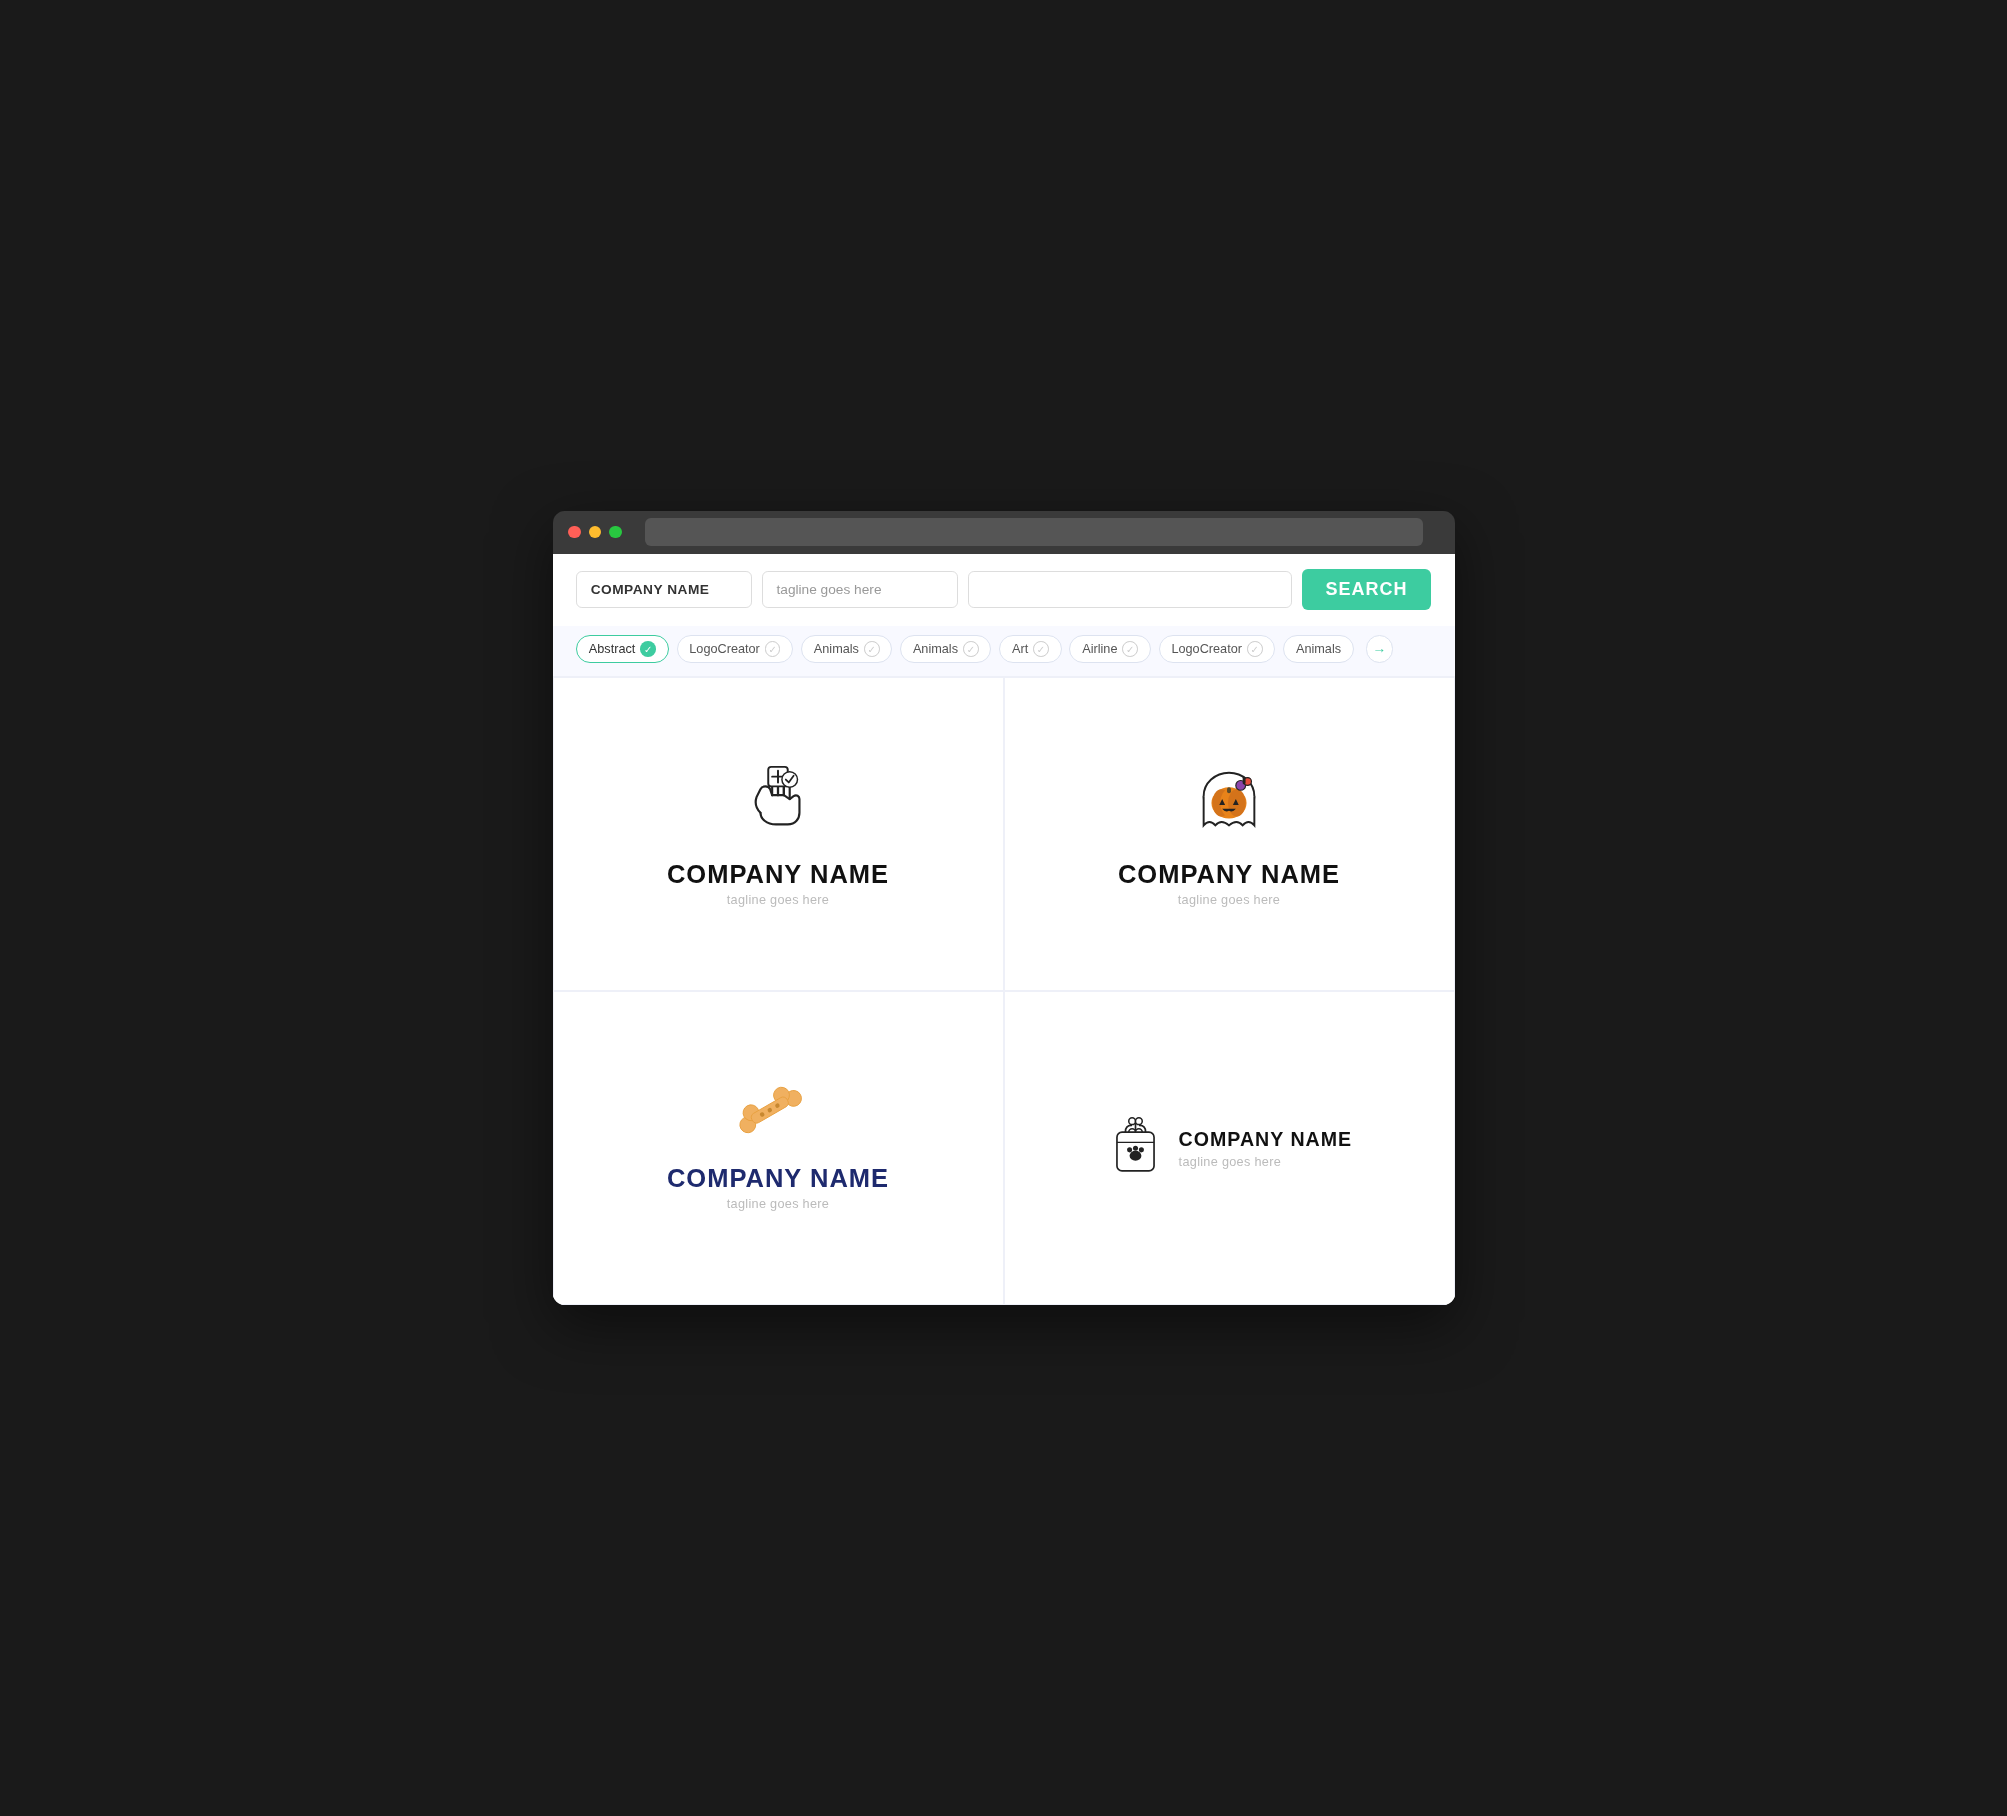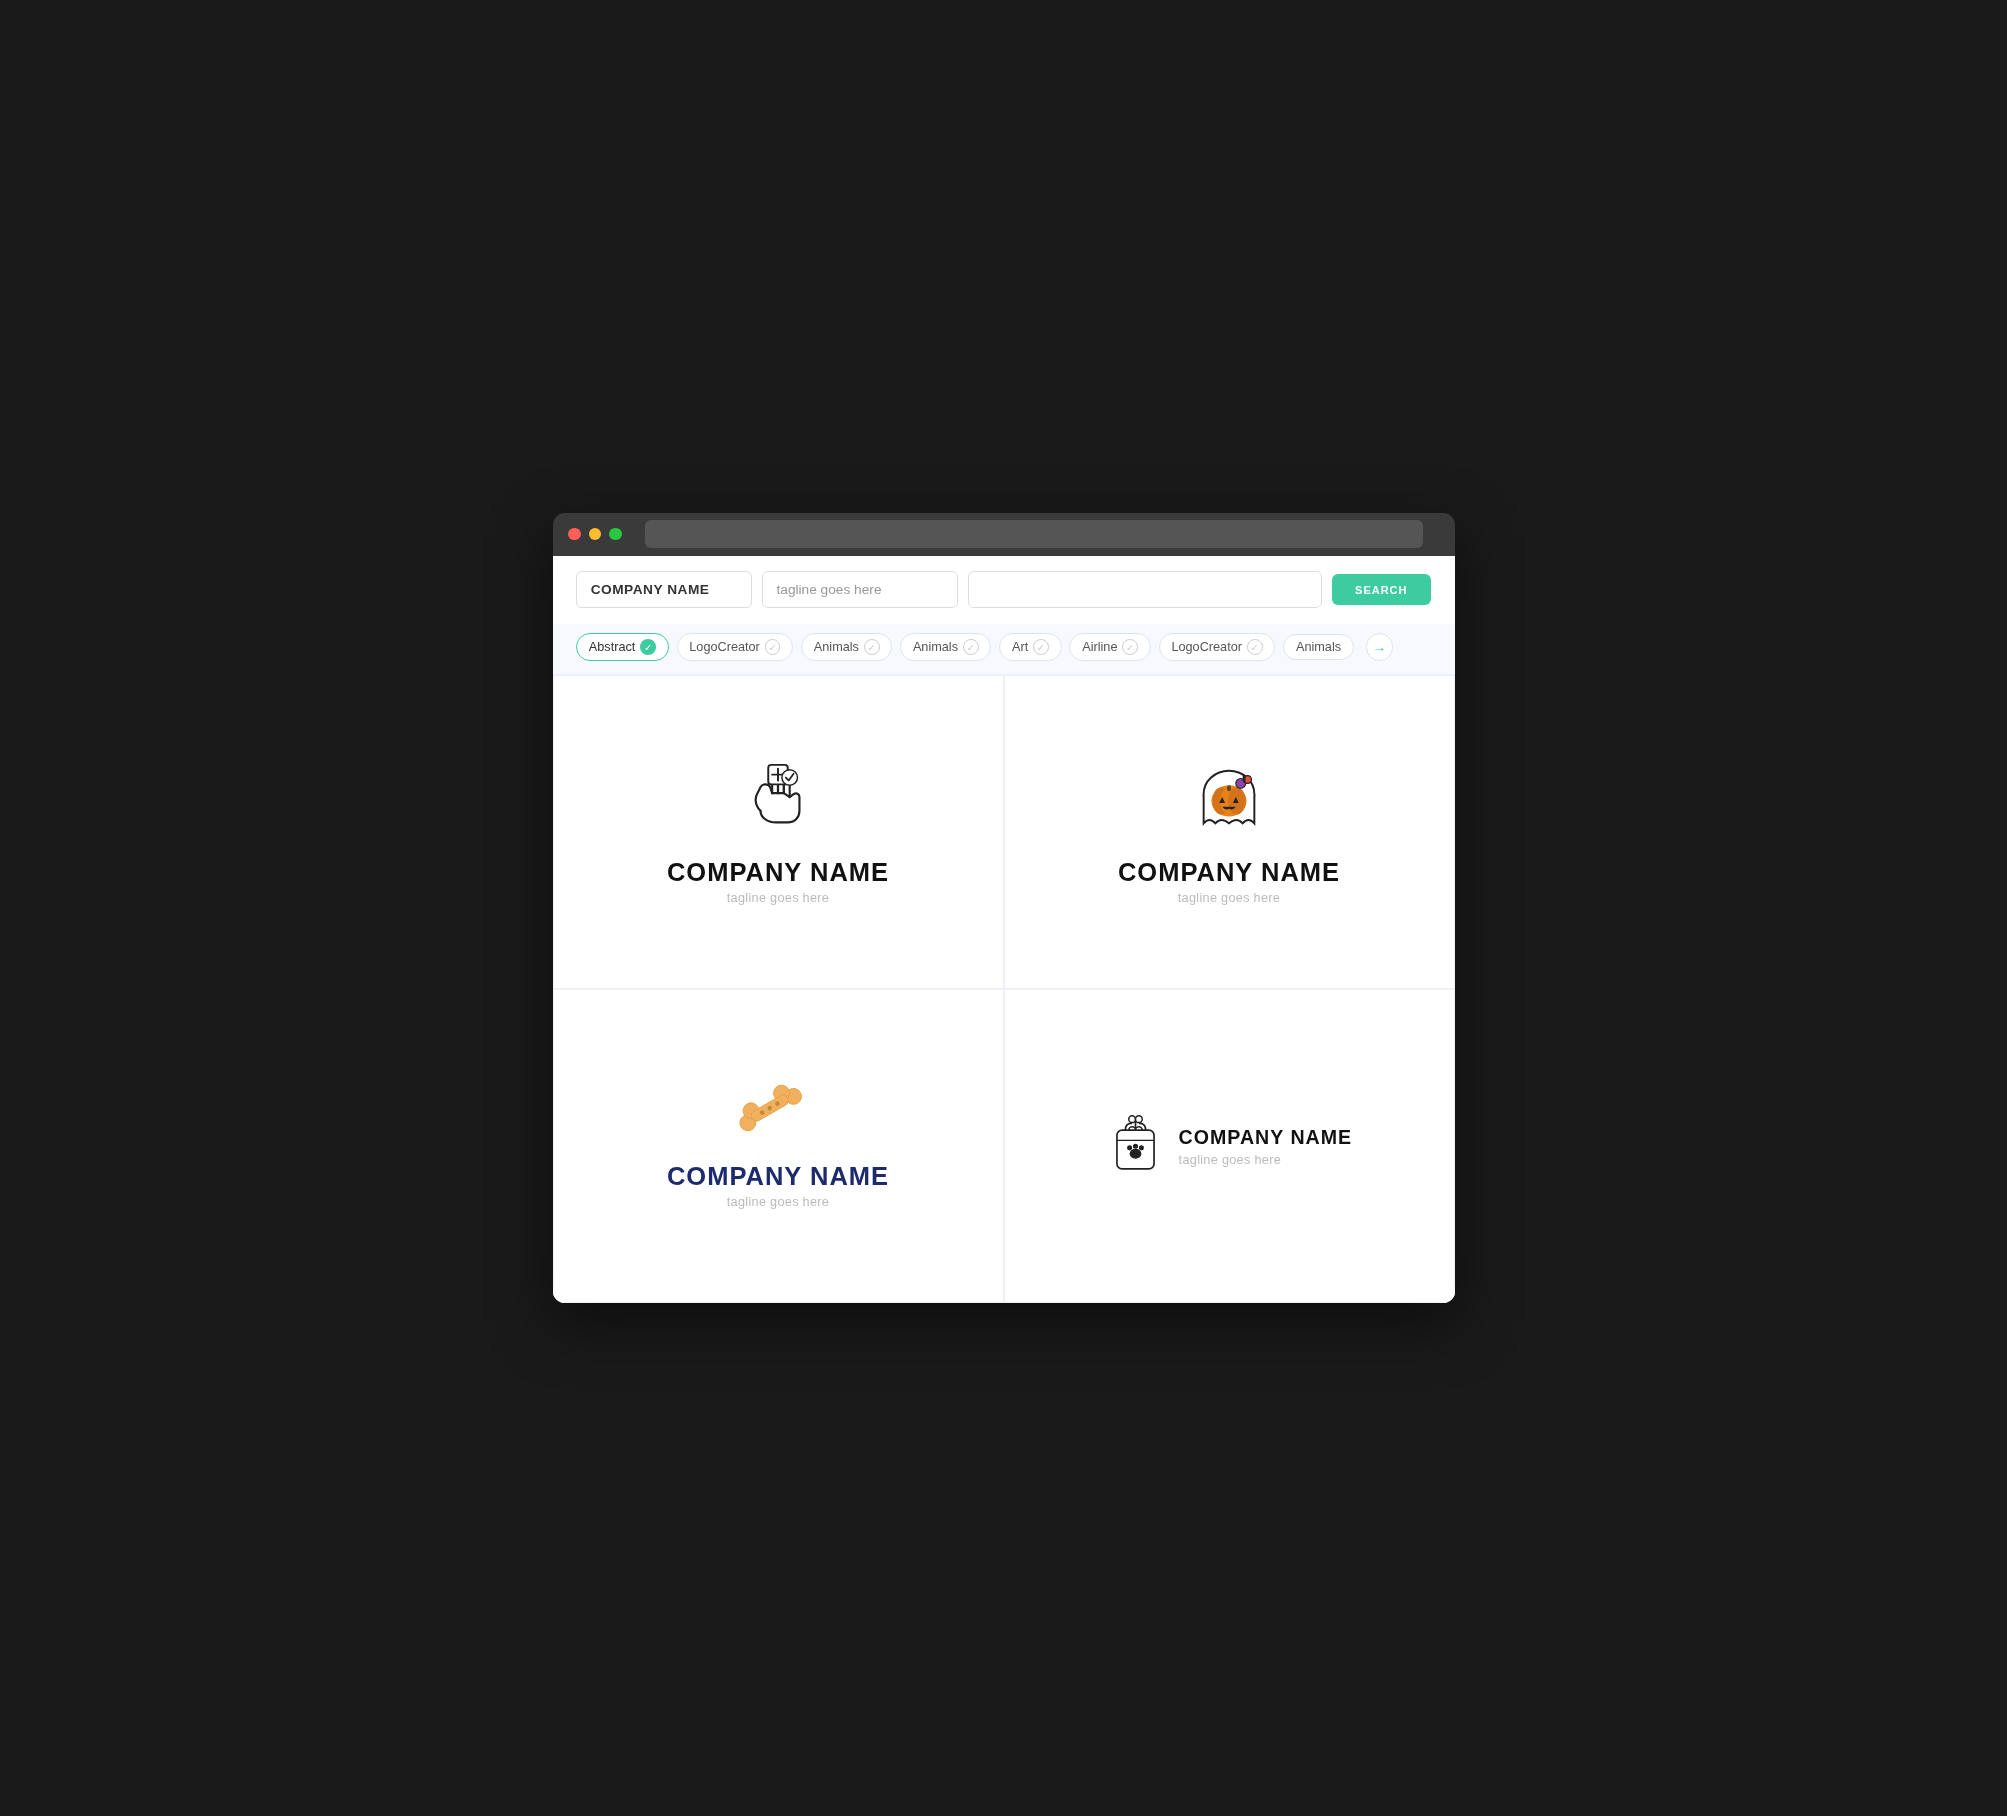--- a/index.html
+++ b/index.html
@@ -94,30 +94,29 @@
     .input-extra {
       flex: 1;
     }
 
     .search-button {
       background: #3dcca0;
       color: #fff;
       border: none;
       border-radius: 5.9px;
       padding: 9.8px 23.5px;
-      font-size: 11px;
+      font-size: 18px;
       font-weight: 700;
       letter-spacing: 1px;
       cursor: pointer;
       white-space: nowrap;
     }
 
     .filter-bar {
       display: flex;
-      align-items: center;
       padding: 9.8px 23.5px 13.7px;
       gap: 7.8px;
       flex-wrap: nowrap;
       overflow: hidden;
       background: #f8f9ff;
     }
 
     .filter-chip {
       display: flex;
       align-items: center;

